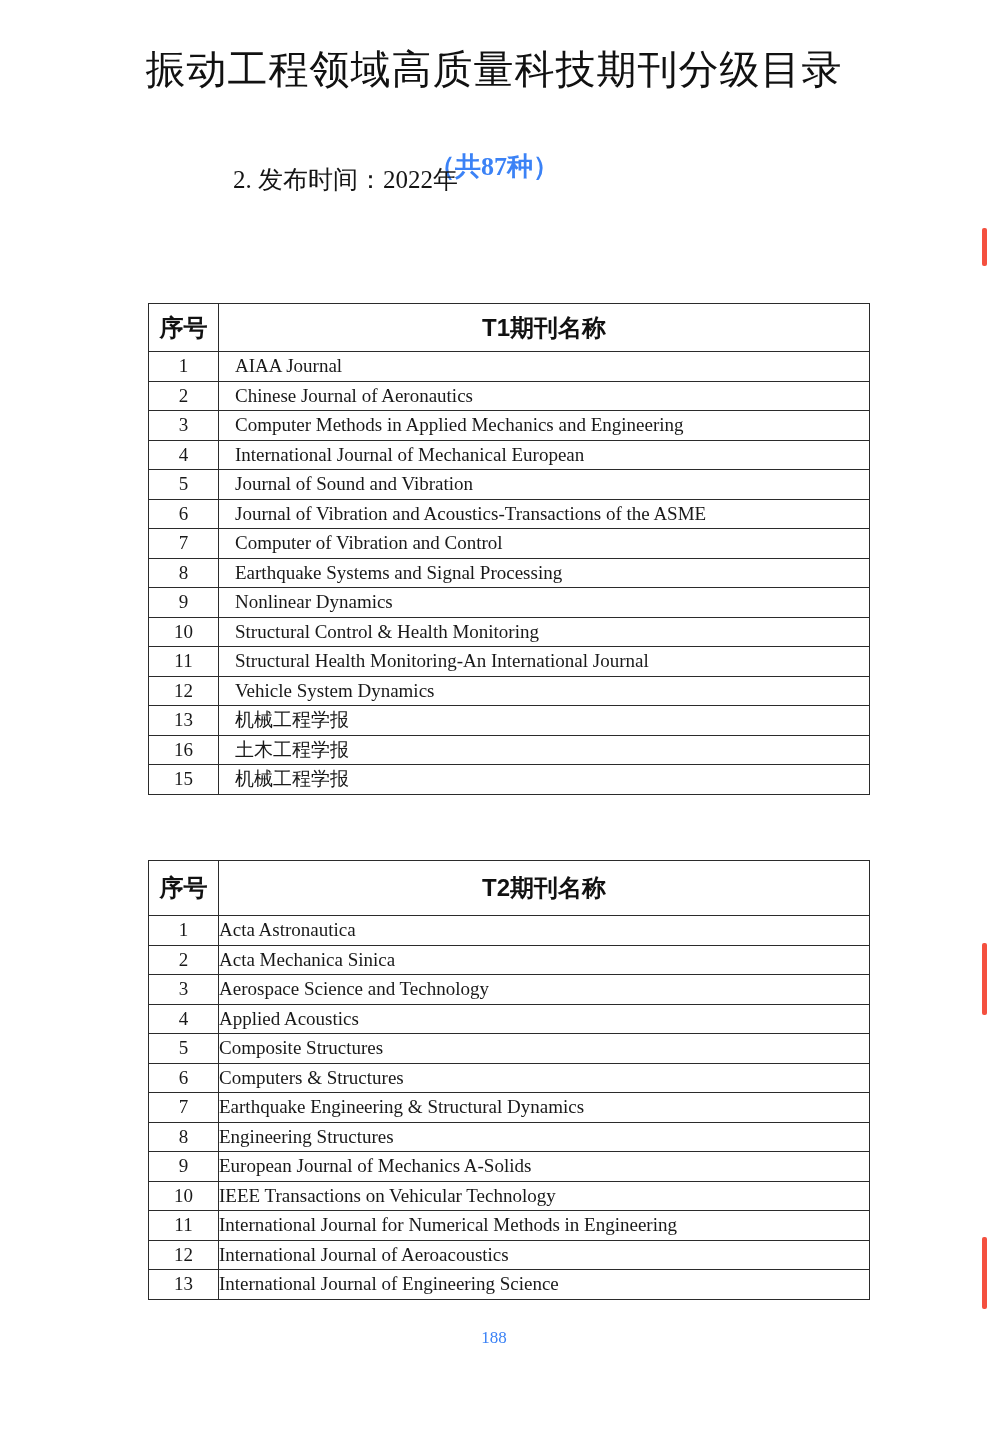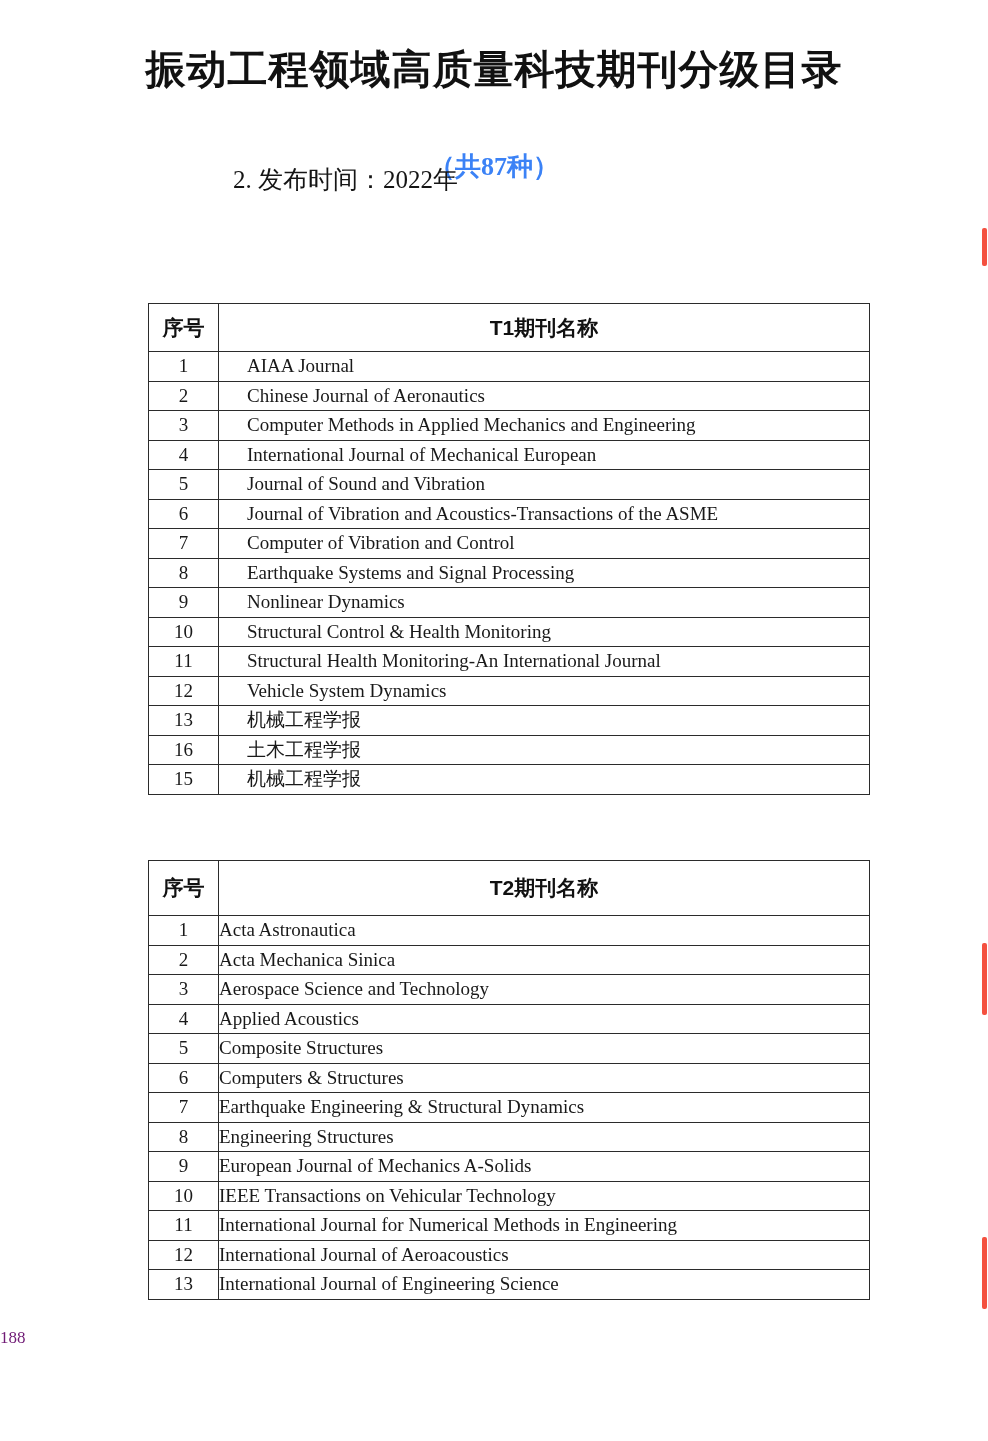--- a/index.html
+++ b/index.html
@@ -7,21 +7,21 @@
     width:988px; height:1441px;
     background:#ffffff;
     font-family:"Liberation Serif", serif;
     color:#1c1c1c;
     position:relative;
     overflow:hidden;
   }
   .doc-title {
     position:absolute; top:42px; left:0; width:100%;
     text-align:center;
-    font-size:40px; font-weight:bold;
+    font-size:40px; font-weight:normal;
     letter-spacing:1px;
     color:#111;
   }
   .doc-subtitle {
     position:absolute; top:113px; left:0; width:100%;
     text-align:center;
     font-size:26px; font-weight:bold;
     color:#3b82f6;
     margin-top:36px;
   }
@@ -41,38 +41,38 @@
   #t2-table { top:860px; }
   .journal-table th, .journal-table td {
     border:1.5px solid #2b2b2b;
     padding:0;
     overflow:hidden; white-space:nowrap;
   }
   .journal-table col.index-col { width:70px; }
   .journal-table th {
     font-family:"Liberation Sans", sans-serif;
     font-weight:bold;
-    font-size:21px;
+    font-size:24px;
     text-align:center;
     color:#111;
   }
   #t1-table th { height:47px; }
   #t2-table th { height:54px; }
   .journal-table td {
     font-size:19px;
     height:28.5px;
     color:#191919;
   }
   .journal-table td.idx { text-align:center; }
-  #t1-table td.name { text-align:left; padding-left:28px; }
+  #t1-table td.name { text-align:left; padding-left:16px; }
   #t2-table td.name { text-align:left; }
   .page-number {
     position:absolute; top:1328px; left:0; width:100%;
-    text-align:left;
-    font-size:17px; color:#701a75;
+    text-align:center;
+    font-size:17px; color:#3b82f6;
   }
   .edge-mark {
     position:absolute; right:1px; width:5px;
     background:#f4503f; border-radius:2px;
   }
   .edge-mark.m1 { top:228px; height:38px; }
   .edge-mark.m2 { top:943px; height:72px; }
   .edge-mark.m3 { top:1237px; height:72px; }
 </style>
 </head>

